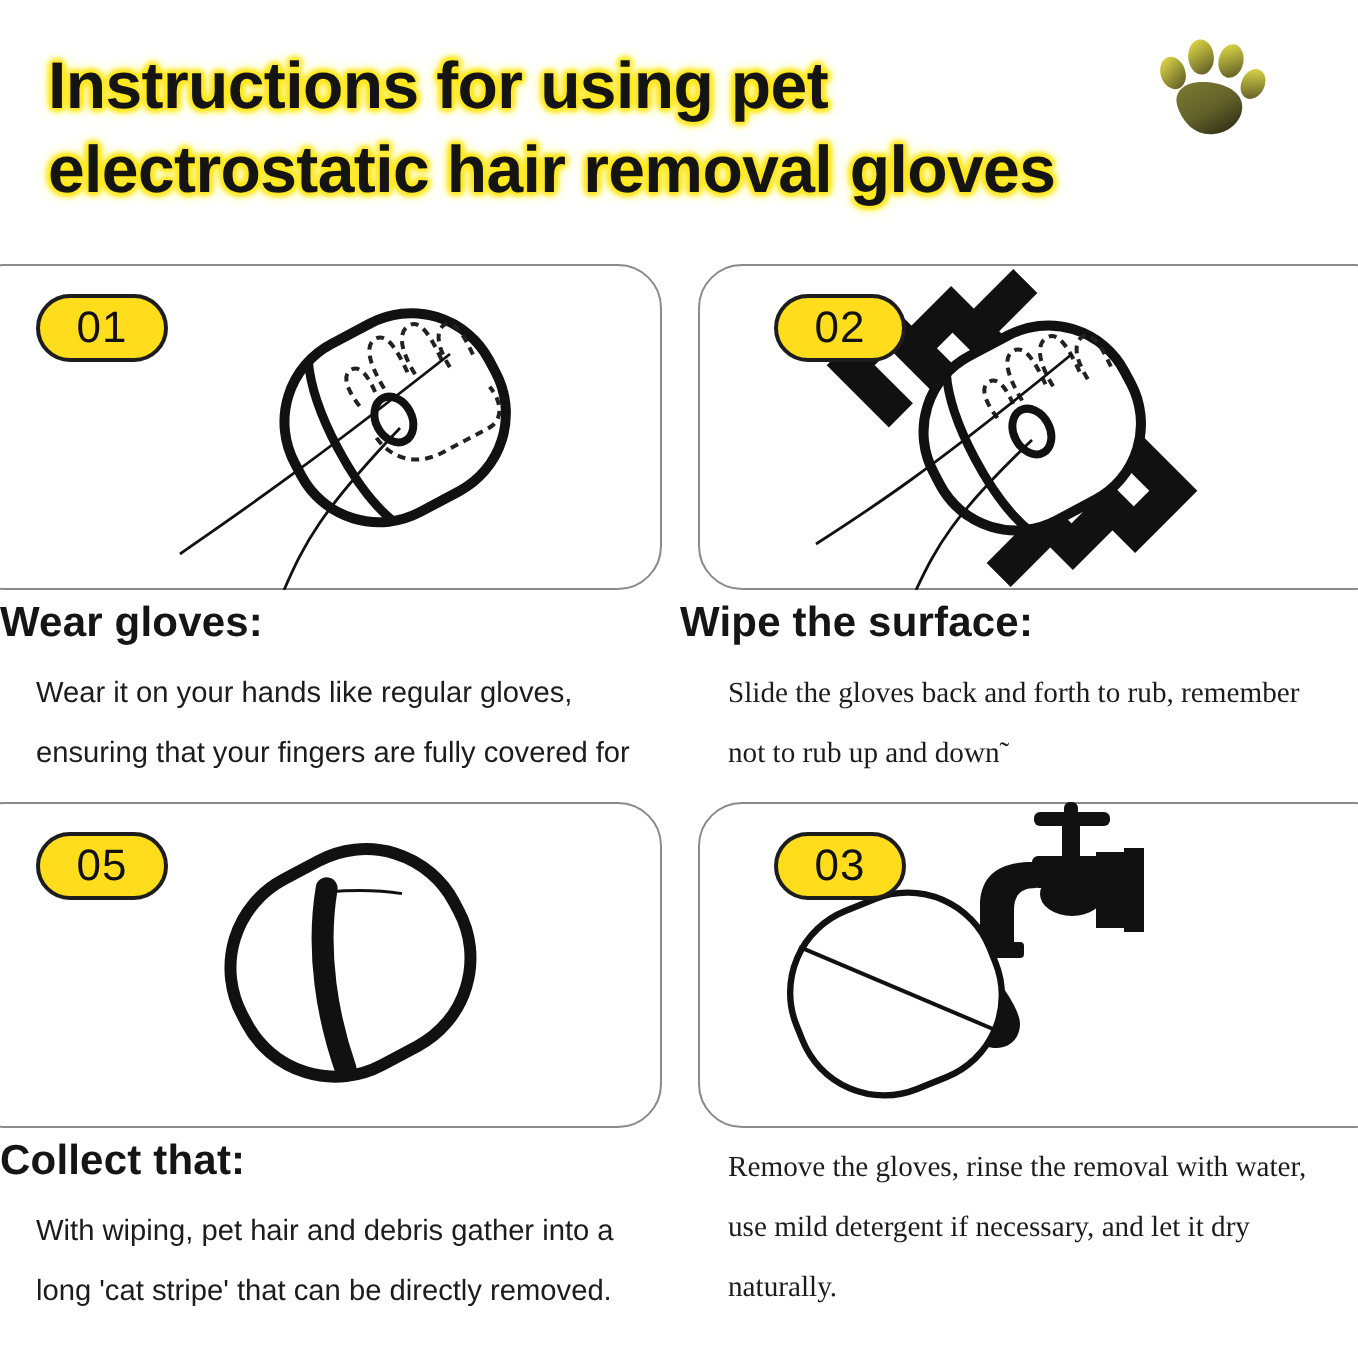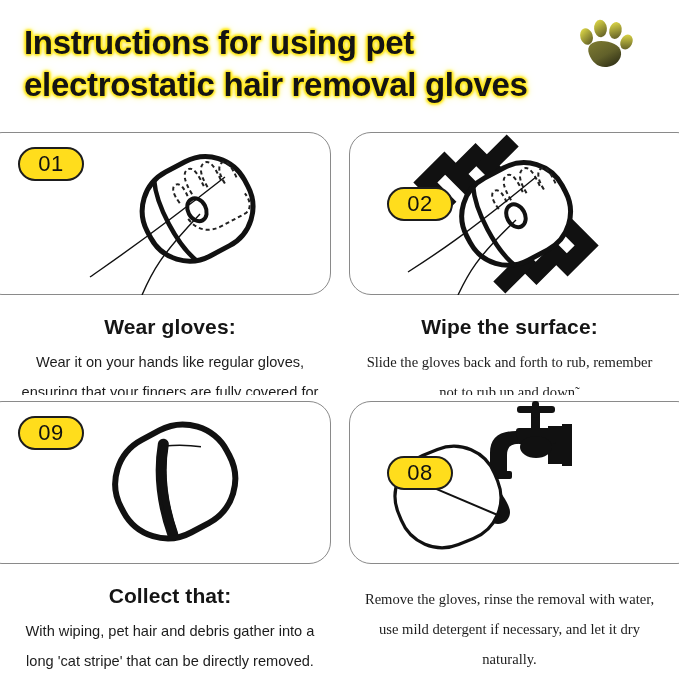--- a/index.html
+++ b/index.html
@@ -111,29 +111,27 @@
     box-sizing: border-box;
     display: flex;
     align-items: center;
     justify-content: center;
     font-size: 22px;
     font-weight: normal;
     color: #111111;
     letter-spacing: 0.5px;
   }
   .step-left  .badge { left: 18px; }
-  .step-right .badge { left: 47px; margin-top: 40px; }
+  .step-right .badge { left: 47px; }
 
   .caption {
     position: absolute;
     left: 0;
     top: 174px;
     width: 100%;
-    text-align: center;
-    margin-top: 15px;
   }
   .cap-title {
     font-size: 21px;
     font-weight: bold;
     color: #151515;
     letter-spacing: 0.1px;
     margin-bottom: 8px;
   }
   .cap-body {
     font-size: 14.6px;
@@ -251,21 +249,21 @@
         <g transform="rotate(-28 175 80)">
           <rect x="115" y="28" width="120" height="105" rx="50" ry="50" fill="#ffffff" stroke="#111" stroke-width="6"></rect>
 
           <path d="M148 126 C152 100 162 68 182 42" fill="none" stroke="#111" stroke-width="11" stroke-linecap="round"></path>
           <path d="M150 124 C154 100 163 70 181 46" fill="none" stroke="#111" stroke-width="7" stroke-linecap="round" stroke-dasharray="2 2"></path>
 
           <path d="M182 44 C196 50 206 56 214 62" fill="none" stroke="#111" stroke-width="1.4"></path>
         </g>
       </svg>
 
-      <div class="badge">09</div>
+      <div class="badge">05</div>
 
       <div class="caption">
         <div class="cap-title">Collect that:</div>
         <div class="cap-body">With wiping, pet hair and debris gather into a long 'cat stripe' that can be directly removed.</div>
       </div>
     </div>
 
     <div class="step step-right">
       <div class="frame"></div>
 
@@ -291,21 +289,21 @@
 
           <path d="M158 88 C158 88 146 103 146 111 C146 118 151 123 158 123 C165 123 170 118 170 111 C170 103 158 88 158 88 Z"></path>
         </g>
 
         <g transform="rotate(-22 108 96)">
           <rect x="56" y="48" width="104" height="96" rx="44" ry="44" fill="#ffffff" stroke="#111" stroke-width="3.2"></rect>
           <path d="M72 56 L150 134" fill="none" stroke="#111" stroke-width="2"></path>
         </g>
       </svg>
 
-      <div class="badge">08</div>
+      <div class="badge">03</div>
 
       <div class="caption">
         <div class="cap-body">Remove the gloves, rinse the removal with water, use mild detergent if necessary, and let it dry naturally.</div>
       </div>
     </div>
 
   </div>
 </div>
 
 </body></html>

